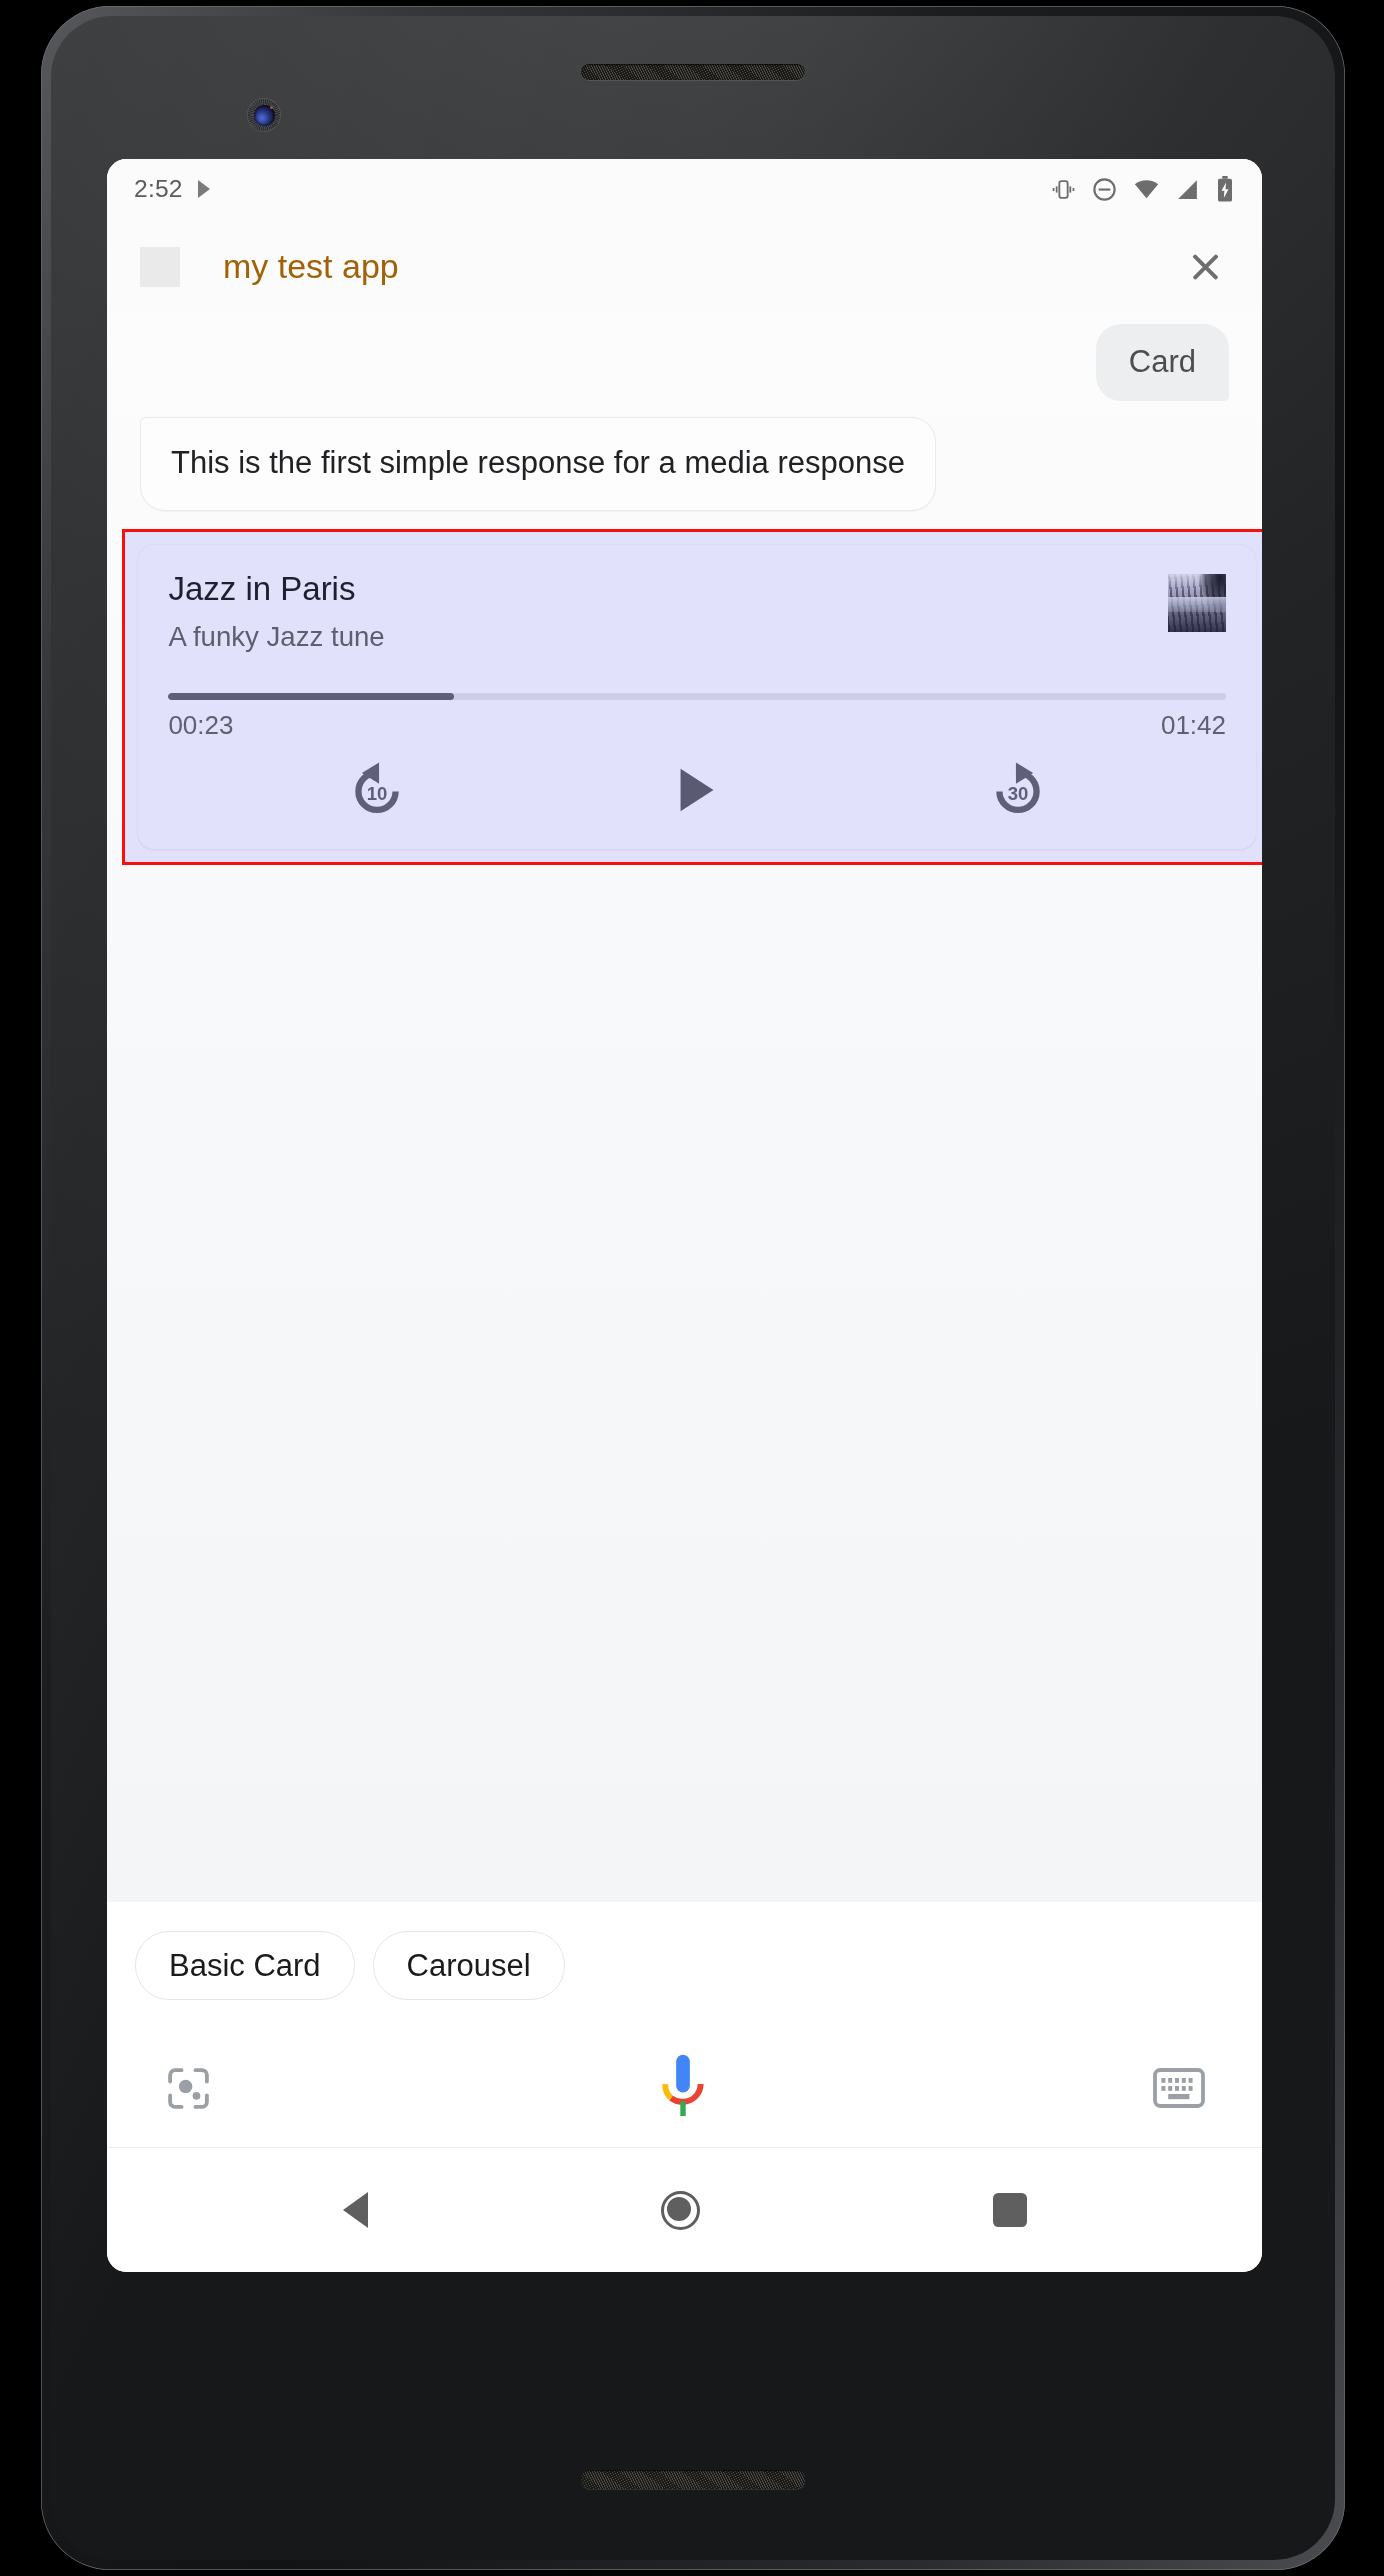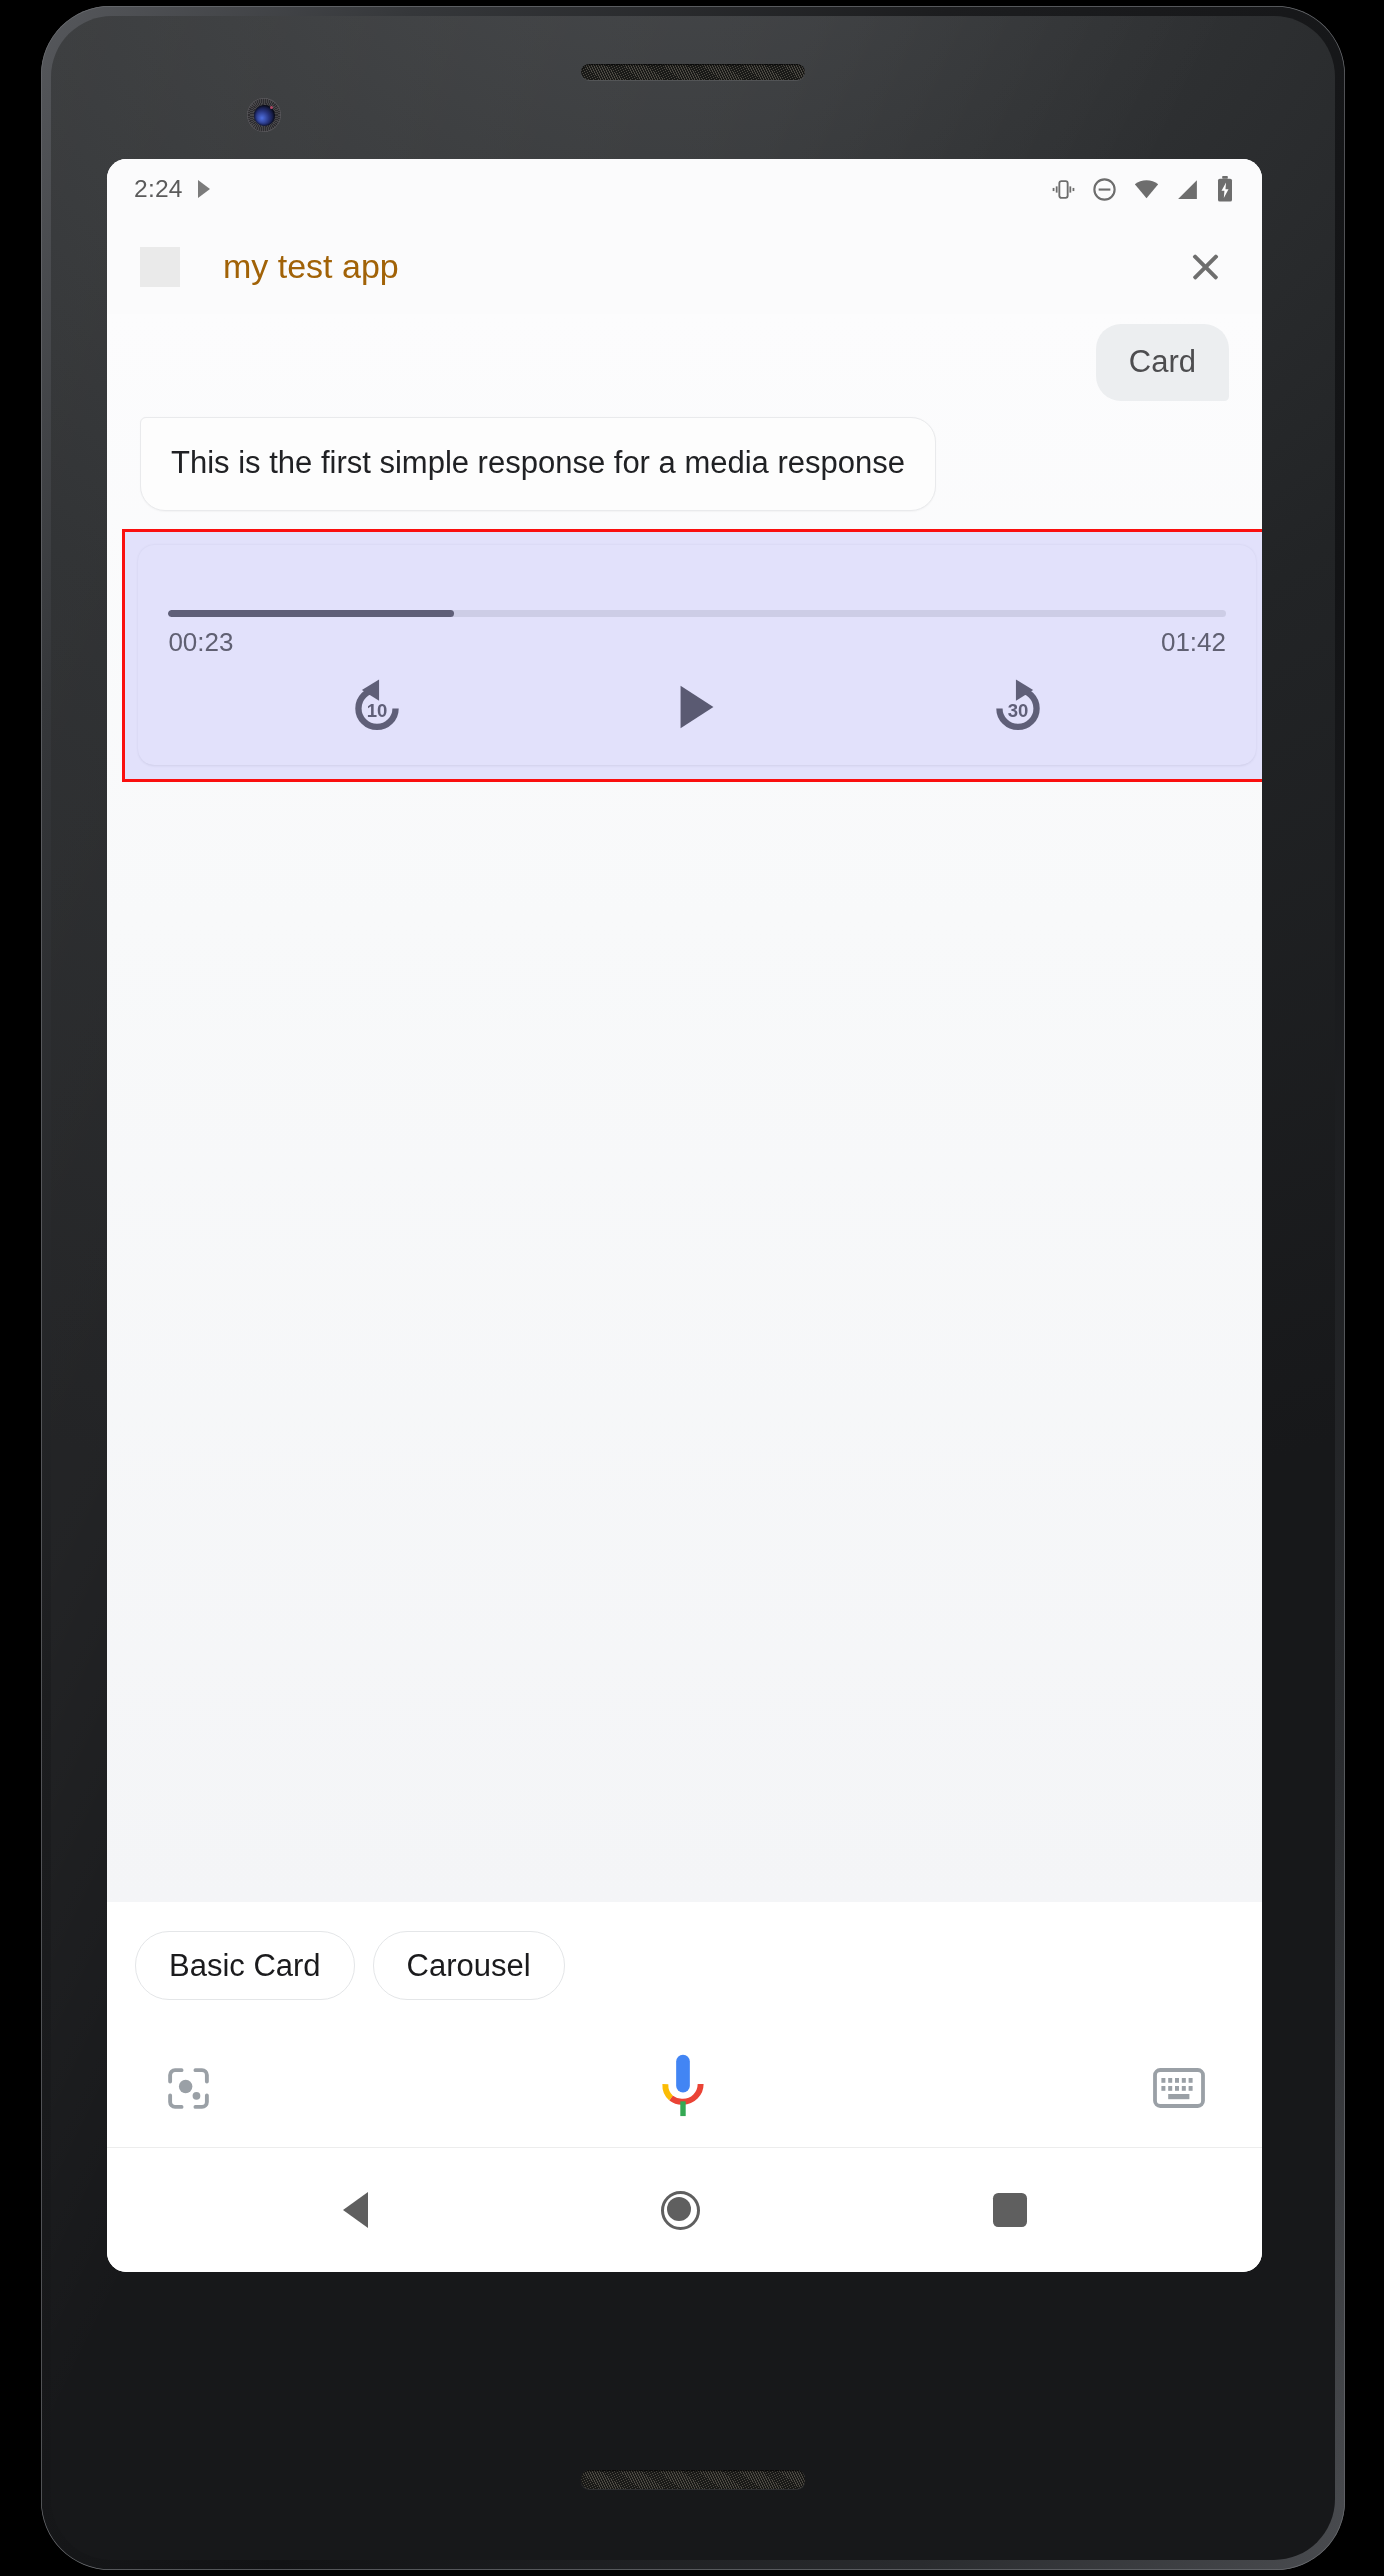--- a/index.html
+++ b/index.html
@@ -263,21 +263,21 @@
   <div class="phone-body"></div>
   <div class="phone-gloss"></div>
   <div class="grille" id="grille-top"></div>
   <div class="grille" id="grille-bottom"></div>
   <div id="front-camera"></div>
 
   <div id="screen">
 
     <div id="status-bar">
       <div class="sb-left">
-        <span id="status-time">2:24</span>
+        <span id="status-time">2:52</span>
         <span id="status-play-icon"></span>
       </div>
       <div class="sb-right">
         <svg width="25" height="27" viewBox="0 0 24 24">
           <rect x="8" y="4" width="8" height="16" rx="2" fill="none" stroke="#6d6d6d" stroke-width="1.8"></rect>
           <rect x="4.6" y="9" width="1.7" height="6" fill="#6d6d6d"></rect>
           <rect x="1.6" y="10.5" width="1.7" height="3" fill="#6d6d6d"></rect>
           <rect x="17.7" y="9" width="1.7" height="6" fill="#6d6d6d"></rect>
           <rect x="20.7" y="10.5" width="1.7" height="3" fill="#6d6d6d"></rect>
         </svg>
@@ -311,20 +311,27 @@
         <div id="user-bubble">Card</div>
       </div>
 
       <div id="agent-bubble-row">
         <div id="agent-bubble">This is the first simple response for a media response</div>
       </div>
 
       <div id="media-highlight">
         <div id="media-card">
 
+          <div id="media-top">
+            <div id="media-text">
+              <div id="media-title">Jazz in Paris</div>
+              <div id="media-subtitle">A funky Jazz tune</div>
+            </div>
+            <div id="media-thumb"></div>
+          </div>
 
           <div id="progress-track">
             <div id="progress-fill" style="width: 27%;"></div>
           </div>
 
           <div id="time-row">
             <span class="time-label">00:23</span>
             <span class="time-label">01:42</span>
           </div>
 

